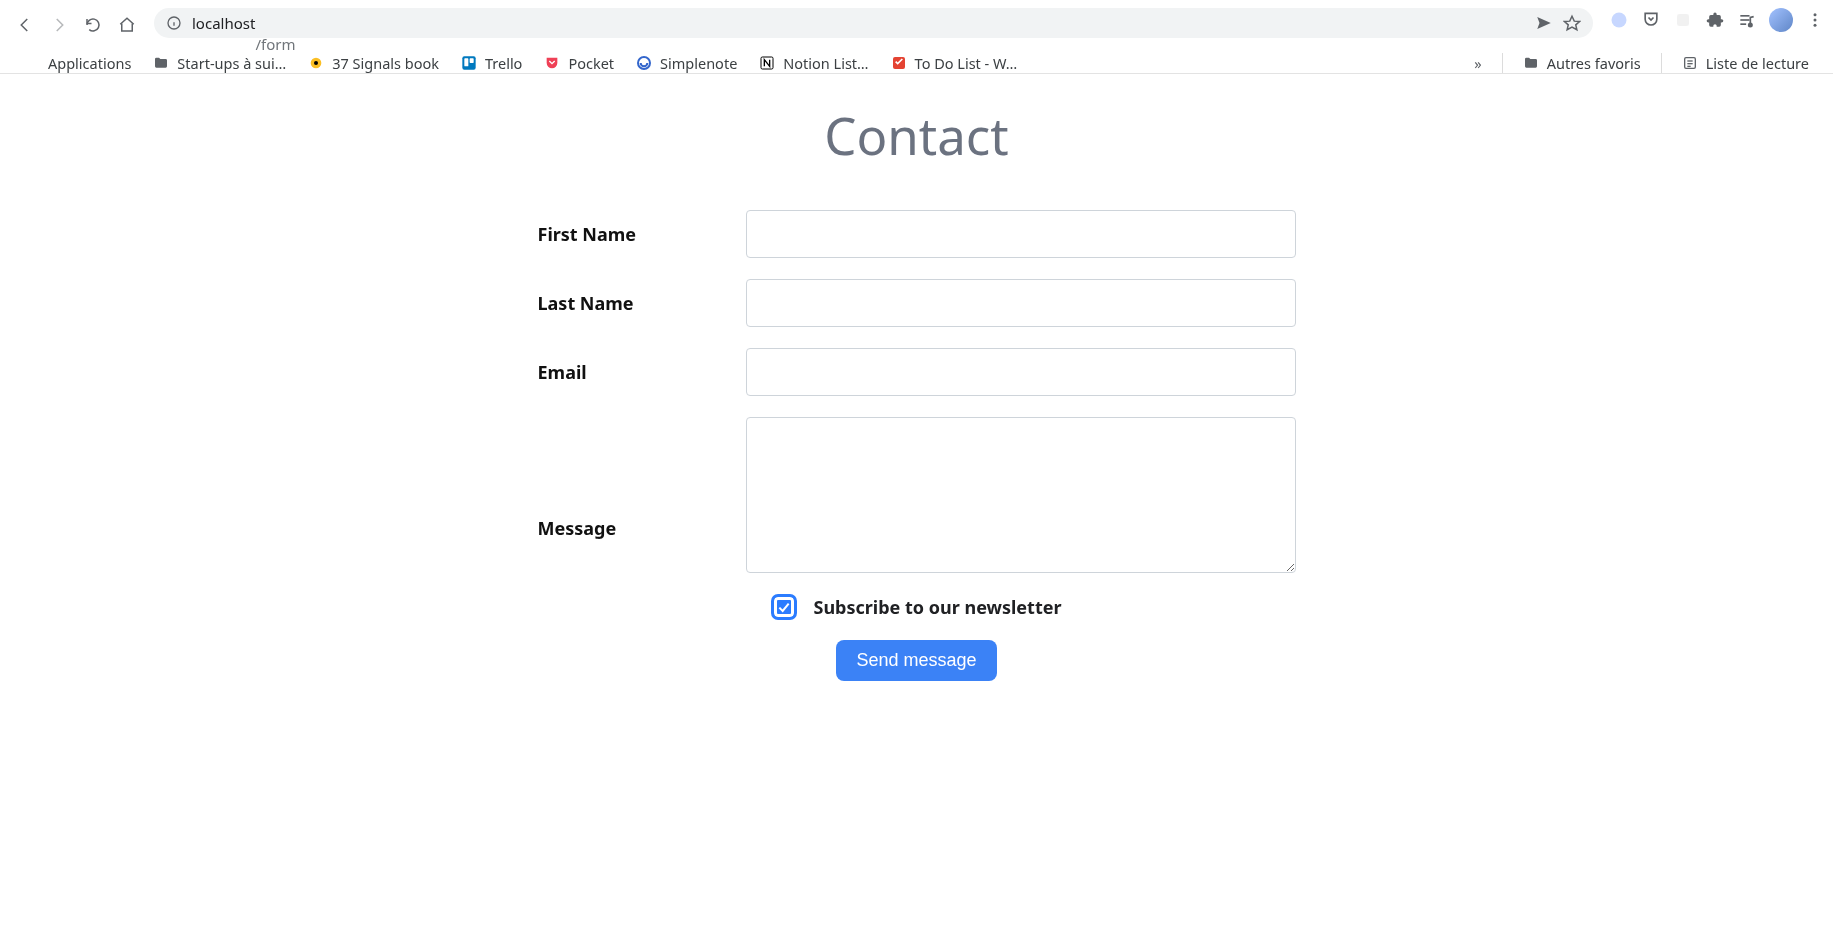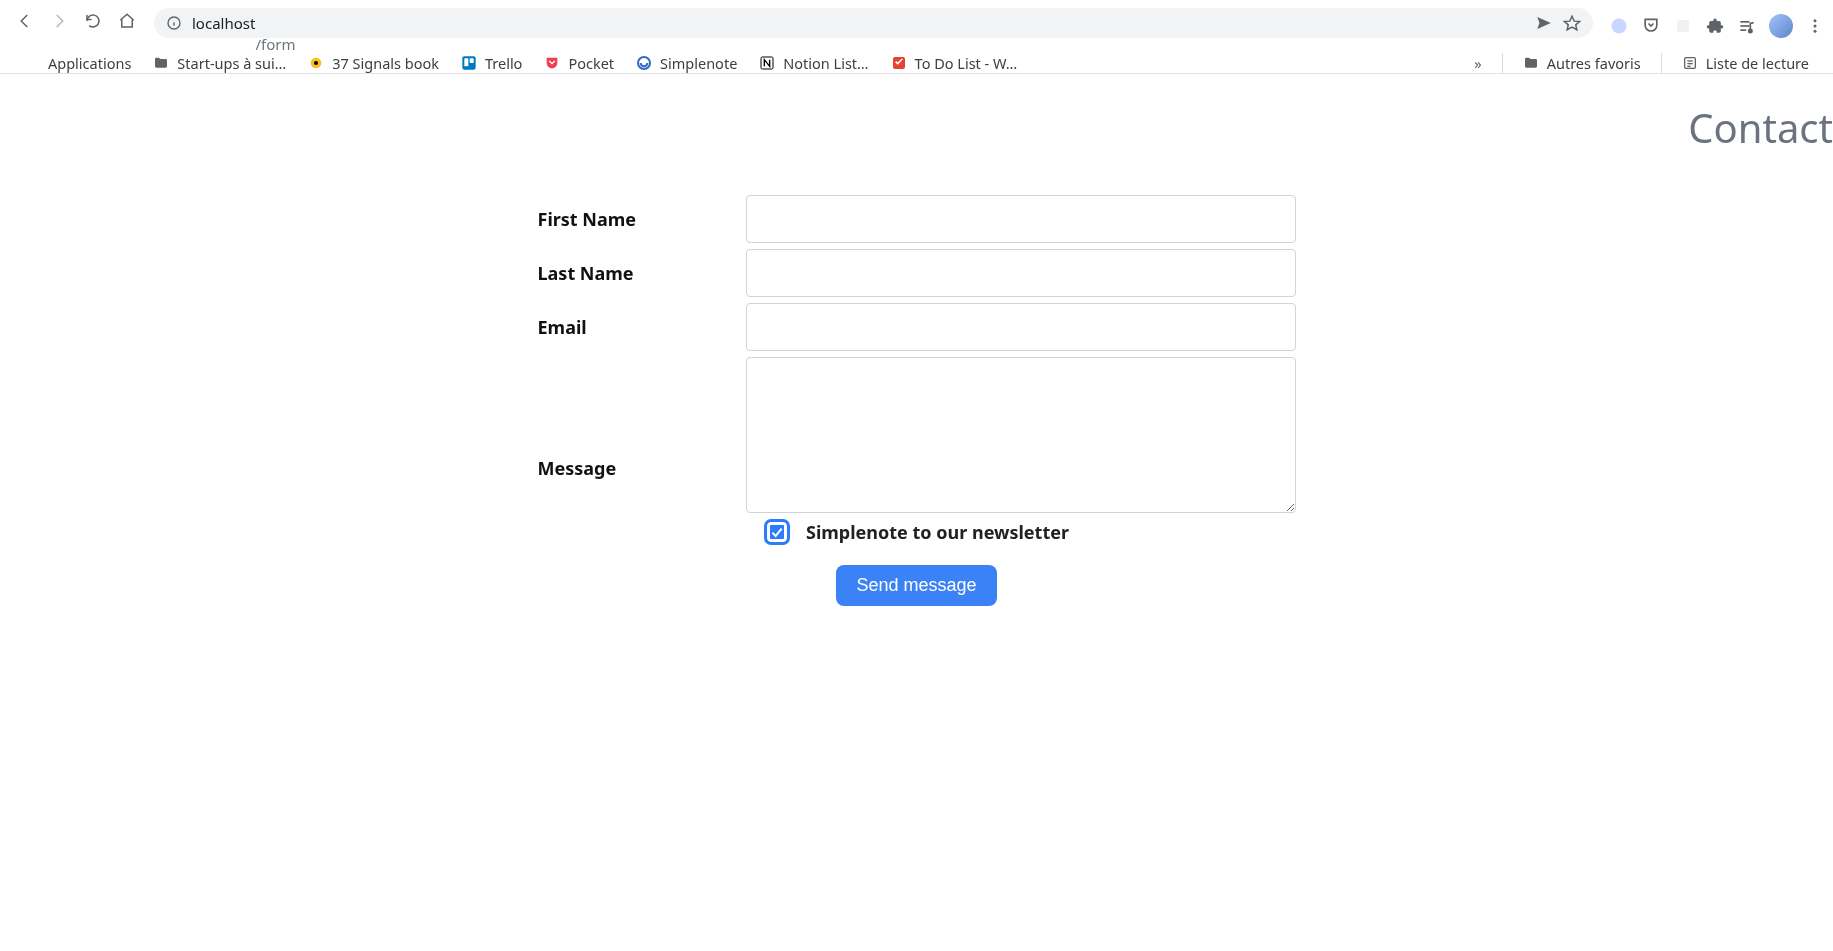--- a/index.html
+++ b/index.html
@@ -24,23 +24,23 @@
     height: 951px;
     font-family: "Segoe UI", "Noto Sans", Arial, sans-serif;
     background: #fff;
     color: var(--text-dark);
     overflow: hidden;
   }
 
   
   .chrome-toolbar {
     display: flex;
-    align-items: flex-end;
+    align-items: flex-start;
     height: 38px;
-    padding: 0 8px;
+    padding: 8px 8px;
     background: var(--toolbar-bg);
   }
   .nav-btn {
     width: 34px;
     height: 34px;
     display: flex;
     align-items: center;
     justify-content: center;
     border-radius: 50%;
     cursor: pointer;
@@ -125,34 +125,34 @@
     gap: 20px;
   }
   .bm-sep { width:1px; height:20px; background:#dcdcdc; }
 
   
   .page {
     width: 100%;
     padding: 16px 0 0;
   }
   h1.page-title {
-    text-align: right;
-    font-size: 40px;
+    text-align: center;
+    font-size: 51px;
     font-weight: 400;
     color: var(--heading-gray);
     margin: 10px 0 40px;
   }
   .form {
     width: 758px;
     margin: 0 auto;
   }
   .form-row {
     display: flex;
     align-items: center;
-    margin-bottom: 6px;
+    margin-bottom: 21px;
   }
   .form-row.top { align-items: center; }
   .form-label {
     width: 208px;
     font-weight: 700;
     font-size: 18px;
     color: #111;
     padding-top: 10px;
   }
   .form-row.center .form-label { padding-top: 0; }
@@ -438,20 +438,20 @@
       <label class="form-label" style="padding-top:66px">Message</label>
       <textarea class="form-control" style=""></textarea>
     </div>
 
     <div class="check-row">
       <span class="checkbox">
         <svg viewBox="0 0 24 24">
             <polyline points="5 13 10 18 19 7"></polyline>
           </svg>
       </span>
-      <span>Simplenote to our newsletter</span>
+      <span>Subscribe to our newsletter</span>
     </div>
 
     <div class="submit-row">
       <button class="btn-primary">Send message</button>
     </div>
   </div>
 </div>
 
 </body></html>

